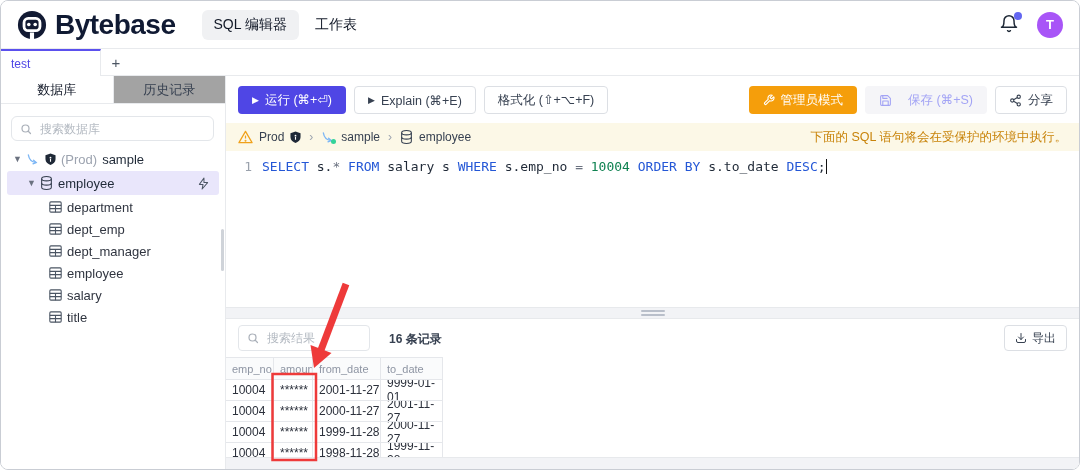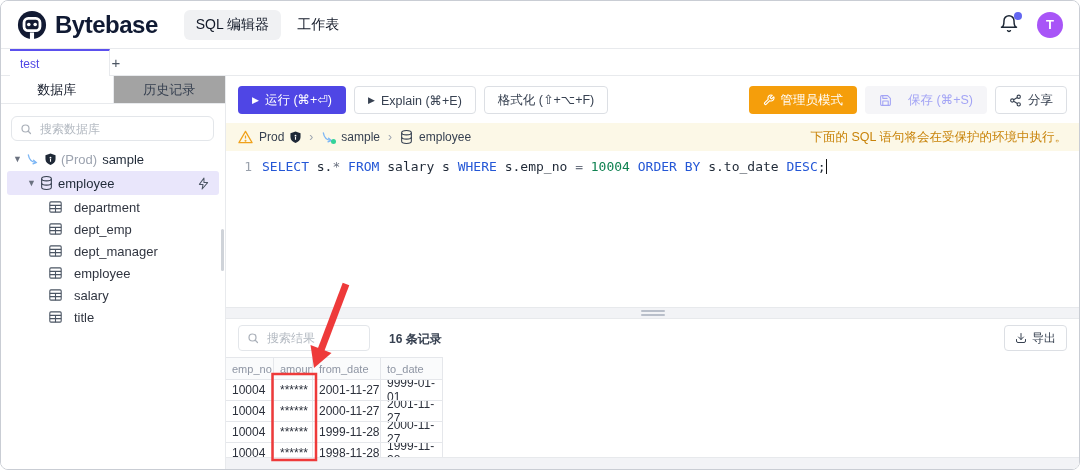--- a/index.html
+++ b/index.html
@@ -4,33 +4,33 @@
 <style>
   html,body{margin:0;padding:0;background:#fff;}
   .frame{position:relative;width:1078px;height:468px;margin:0;border:1px solid #c9cdd4;border-radius:8px;
          overflow:hidden;background:#fff;font-family:"Liberation Sans","DejaVu Sans",sans-serif;color:#1f2937;}
   svg{display:block;}
 
   
   .hdr{position:absolute;left:0;top:0;right:0;height:48px;background:#fff;border-bottom:1px solid #e8eaed;
        display:flex;align-items:center;padding:0 16px;box-sizing:border-box;}
   .logo{display:flex;align-items:center;gap:8px;}
-  .logo-text{font-size:24px;font-weight:bold;color:#101a33;letter-spacing:-0.5px;}
+  .logo-text{font-size:28px;font-weight:bold;color:#101a33;letter-spacing:-0.5px;}
   .topnav{display:flex;align-items:center;gap:6px;margin-left:26px;}
   .nav-pill{background:#f0f1f3;border-radius:6px;padding:6px 12px;font-size:14px;color:#111827;}
   .nav-item{padding:6px 10px;font-size:14px;color:#111827;}
   .hdr-right{margin-left:auto;display:flex;align-items:center;gap:16px;}
   .bell-wrap{position:relative;width:22px;height:22px;cursor:pointer;}
   .bell-dot{position:absolute;right:-1px;top:-2px;width:8px;height:8px;border-radius:50%;background:#6366f1;}
   .avatar{width:26px;height:26px;border-radius:50%;background:#a855f7;color:#fff;display:flex;
           align-items:center;justify-content:center;font-size:13px;font-weight:bold;}
 
   
   .tabbar{position:absolute;left:0;top:48px;right:0;height:27px;background:#fff;border-bottom:1px solid #e8eaed;box-sizing:border-box;}
-  .wtab{position:absolute;left:9px;top:0;width:100px;height:27px;box-sizing:border-box;background:#fff;
+  .wtab{position:absolute;left:0;top:0;width:100px;height:27px;box-sizing:border-box;background:#fff;
         border-top:2px solid #5b50ee;border-right:1px solid #e8eaed;display:flex;align-items:center;
         padding-left:10px;font-size:12px;color:#4f46e5;}
   .wtab-add{position:absolute;left:100px;top:0;width:30px;height:27px;display:flex;align-items:center;
         justify-content:center;font-size:15px;color:#4b5563;cursor:pointer;}
 
   
   .sidebar{position:absolute;left:0;top:75px;width:225px;bottom:0;background:#fff;border-right:1px solid #e8eaed;box-sizing:border-box;}
   .side-tabs{position:absolute;left:0;top:0;right:0;height:27px;background:#a3a3a3;border-bottom:1px solid #e8eaed;display:flex;}
   .side-tab{flex:1;display:flex;align-items:center;justify-content:center;font-size:13px;color:#374151;cursor:pointer;}
   .side-tab.sel{background:#fff;border-right:1px solid #e8eaed;color:#111827;}
@@ -38,21 +38,21 @@
         box-sizing:border-box;display:flex;align-items:center;padding-left:8px;gap:6px;}
   .side-search input{border:none;outline:none;flex:1;font-size:12px;color:#374151;background:transparent;min-width:0;
         font-family:"Liberation Sans","DejaVu Sans",sans-serif;}
   .side-search input::placeholder{color:#b4bac2;}
   .tree{position:absolute;left:0;top:72px;right:0;}
   .trow{height:22px;display:flex;align-items:center;gap:5px;font-size:13px;color:#1f2937;padding-left:12px;cursor:pointer;}
   .trow .caret{font-size:9px;color:#6b7280;width:8px;}
   .trow.db-sel{height:24px;background:#e9e6fb;border-radius:3px;margin:1px 6px;padding-left:20px;}
   .trow .grow{flex:1;}
   .gray{color:#9ca3af;}
-  .tbl-row{height:22px;display:flex;align-items:center;gap:12px;font-size:13px;color:#303540;padding-left:48px;cursor:pointer;}
+  .tbl-row{height:22px;display:flex;align-items:center;gap:5px;font-size:13px;color:#303540;padding-left:48px;cursor:pointer;}
   .side-scroll{position:absolute;right:1px;top:153px;width:3px;height:42px;background:#cfd3d9;border-radius:2px;}
 
   
   .toolbar{position:absolute;left:225px;top:76px;right:0;height:46px;background:#fff;display:flex;align-items:center;
         padding:0 12px;gap:8px;box-sizing:border-box;}
   .btn{height:28px;border-radius:4px;font-size:12.5px;display:inline-flex;align-items:center;gap:6px;
         padding:0 13px;box-sizing:border-box;cursor:pointer;white-space:nowrap;border:1px solid transparent;}
   .btn.primary{background:#4f46e5;color:#fff;}
   .btn.plain{background:#fff;border-color:#dcdfe4;color:#374151;}
   .btn.admin{background:#f59e0b;color:#fff;margin-left:auto;}

